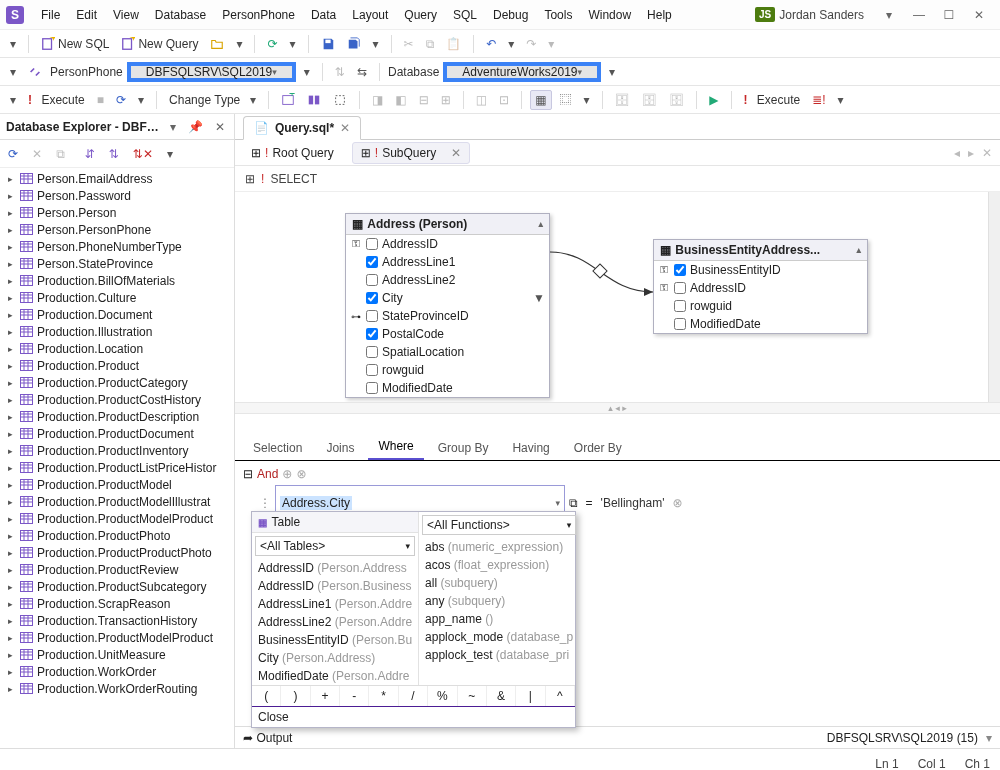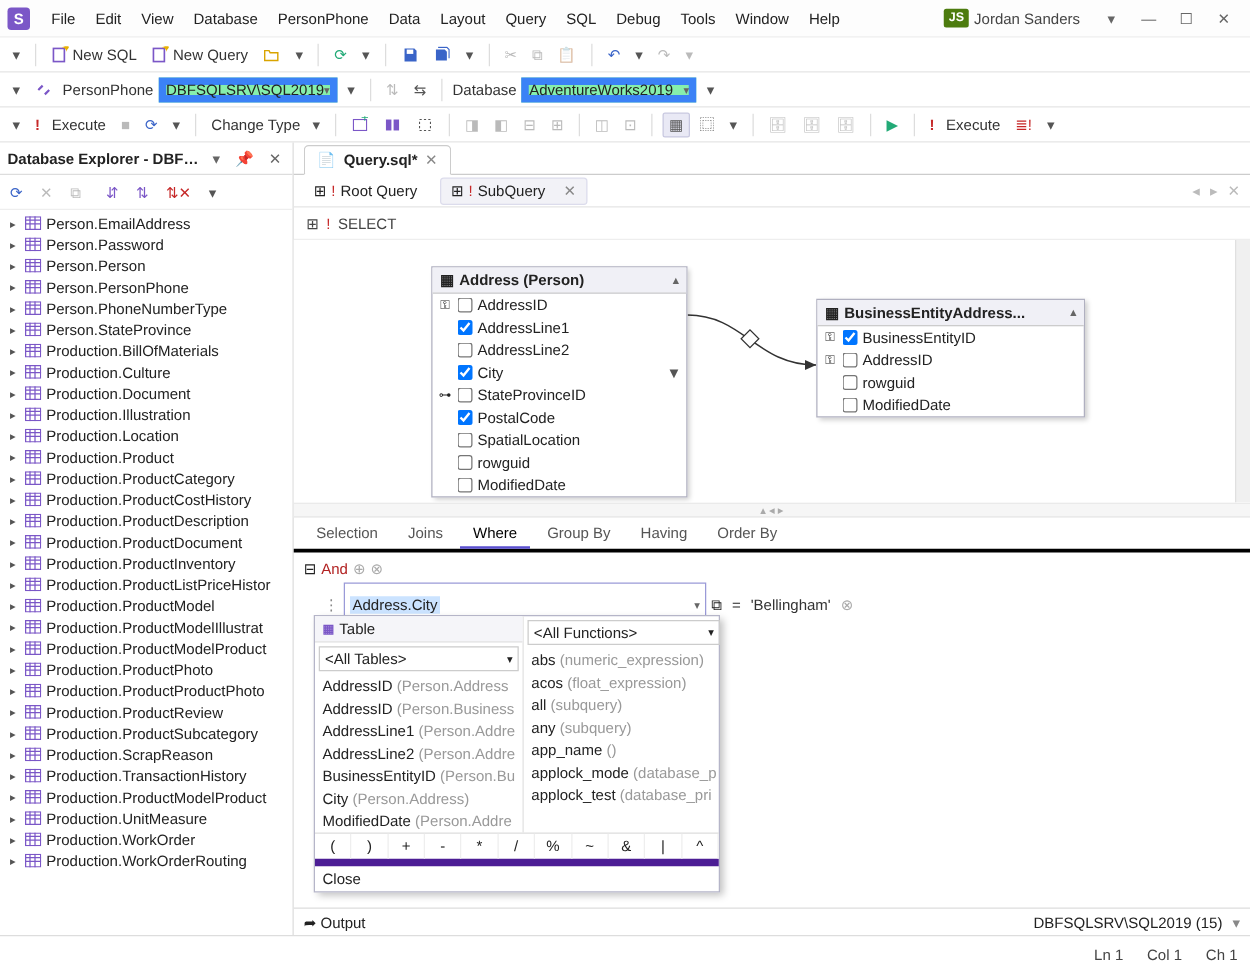--- a/index.html
+++ b/index.html
@@ -15,21 +15,21 @@
 .titlebar .user { color: #444; margin-right: 10px; }
 .titlebar .winbtn { width: 30px; text-align: center; color: #666; padding: 4px 0; }
 
 
 .toolbar { height: 28px; display: flex; align-items: center; padding: 0 6px; gap: 4px; border-bottom: 1px solid #e5e5e5; }
 .toolbar .sep { width: 1px; height: 18px; background: #ddd; margin: 0 4px; }
 .tbtn { padding: 2px 4px; display: flex; align-items: center; gap: 3px; border-radius: 2px; cursor: default; color: #555; }
 .tbtn.disabled { opacity: .4; }
 .tbtn svg { width: 14px; height: 14px; }
 .tlabel { color: #333; }
-.combo { display: flex; align-items: center; border: 6px solid #3b82f6; height: 20px; padding: 0 0; background: #86efac; min-width: 140px; }
+.combo { display: flex; align-items: center; border: 4px solid #3b82f6; height: 20px; padding: 0 15px; background: #e5e5e5; min-width: 140px; }
 .combo .caret { margin-left: auto; font-size: 9px; color: #666; }
 
 
 .workspace { display: flex; height: calc(770px - 30px - 28px - 28px - 28px - 22px); }
 
 
 .explorer { width: 235px; border-right: 1px solid #ddd; display: flex; flex-direction: column; }
 .explorer .panel-header { height: 26px; display: flex; align-items: center; padding: 0 6px; border-bottom: 1px solid #ddd; gap: 6px; }
 .explorer .panel-header .title { font-weight: 600; flex: 1; overflow: hidden; text-overflow: ellipsis; white-space: nowrap; }
 .explorer .panel-header .pbtn { color: #666; padding: 2px 3px; }
@@ -63,21 +63,21 @@
 .tablebox .colrow input[type=checkbox] { width: 12px; height: 12px; }
 .tablebox .colrow .filter { margin-left: auto; color: #555; }
 .tb1 { left: 110px; top: 21px; width: 205px; }
 .tb2 { left: 418px; top: 47px; width: 215px; }
 .diagram svg.connector { position: absolute; left: 0; top: 0; width: 100%; height: 100%; pointer-events: none; }
 
 .hsplit { height: 12px; background: #f6f6f6; border-top: 1px solid #e6e6e6; border-bottom: 1px solid #e6e6e6; display:flex;align-items:center;justify-content:center;color:#aaa;font-size:9px;}
 
 .lower { flex: 1; display: flex; flex-direction: column; }
 
-.crit-tabs { height: 28px; display: flex; padding: 0 8px; gap: 4px; border-bottom: 3px solid #000000; }
+.crit-tabs { height: 28px; display: flex; align-items: flex-end; padding: 0 8px; gap: 4px; border-bottom: 1px solid #000000; margin-top: 19px; }
 .crit-tab { padding: 5px 10px; color: #555; }
 .crit-tab.active { color: #000; border-bottom: 2px solid #5a4fcf; }
 
 .crit-body { position: relative; flex: 1; padding: 6px 8px; }
 .and-row { display: flex; align-items: center; gap: 4px; margin-bottom: 4px; }
 .and-row .toggle { width: 10px; text-align: center; }
 .and-row .and { color: #b22222; }
 .and-row .btn { color: #aaa; }
 
 .expr-row { display: flex; align-items: center; gap: 4px; margin: 0 0 2px 16px; }
@@ -94,21 +94,21 @@
 .intelli .col:last-child { border-right: none; }
 .intelli .head { padding: 3px 6px; background: #f5f5f9; border-bottom: 1px solid #e2e2e2; display:flex;align-items:center;gap:4px;}
 .intelli .head .ico { color:#7b57c7;font-weight:bold;font-size:10px;}
 .intelli .combo2 { margin: 3px; border: 1px solid #ccc; padding: 2px 4px; display: flex; align-items: center; }
 .intelli .combo2 .caret { margin-left: auto; font-size: 9px; }
 .intelli .items { max-height: 130px; overflow: hidden; }
 .intelli .item { padding: 2px 6px; white-space: nowrap; overflow: hidden; text-overflow: ellipsis; }
 .intelli .item .hint { color: #999; }
 .intelli .oprow { display: flex; border-top: 1px solid #ddd; }
 .intelli .oprow span { flex: 1; text-align: center; padding: 3px 0; border-right: 1px solid #eee; }
-.intelli .footer { border-top: 6px solid #4c1d95; padding: 3px 6px; }
+.intelli .footer { border-top: 1px solid #4c1d95; padding: 3px 6px; }
 
 .bottom-toolbar { height: 22px; border-top: 1px solid #ddd; display: flex; align-items: center; padding: 0 8px; gap: 8px; }
 .bottom-toolbar .spacer { flex: 1; }
 
 .statusbar { height: 22px; border-top: 1px solid #ddd; display: flex; align-items: center; padding: 15px 10px; gap: 19px; color: #444; }
 .statusbar .spacer { flex: 1; }
 
 .scrollbar-stub { width:12px; background:#f0f0f0; border-left:1px solid #e0e0e0; }
 </style>
 </head>

